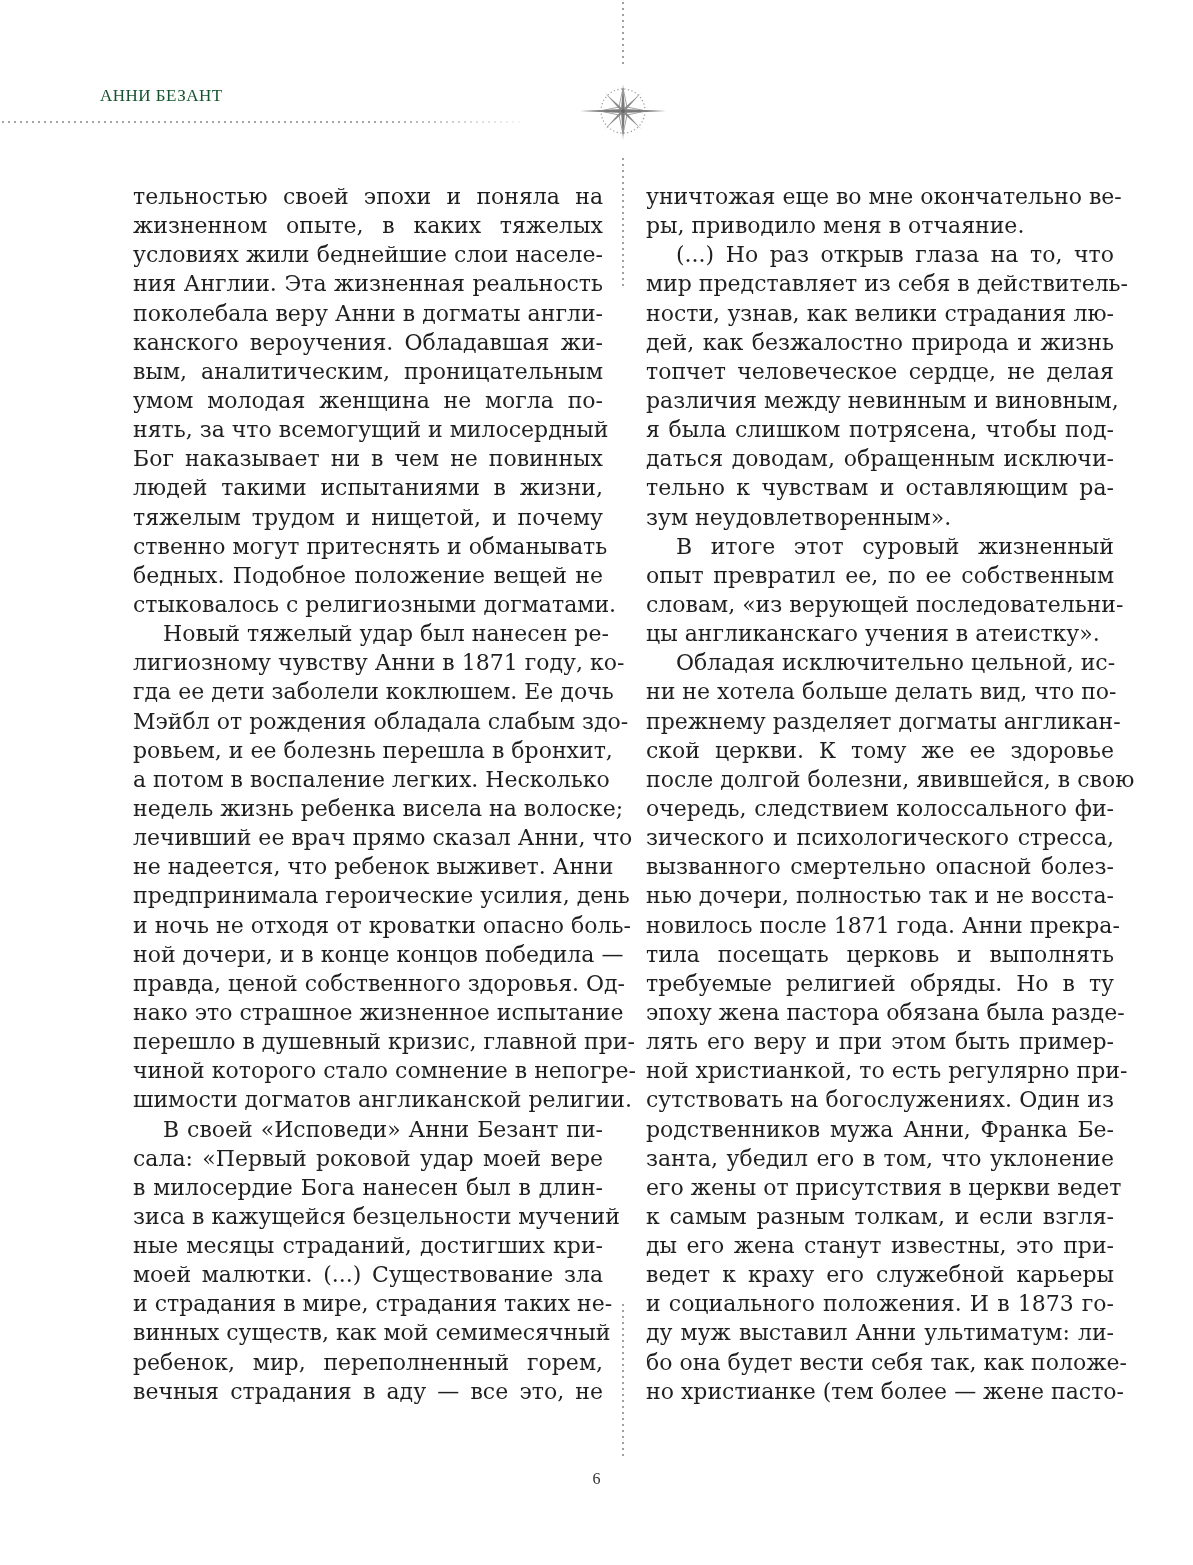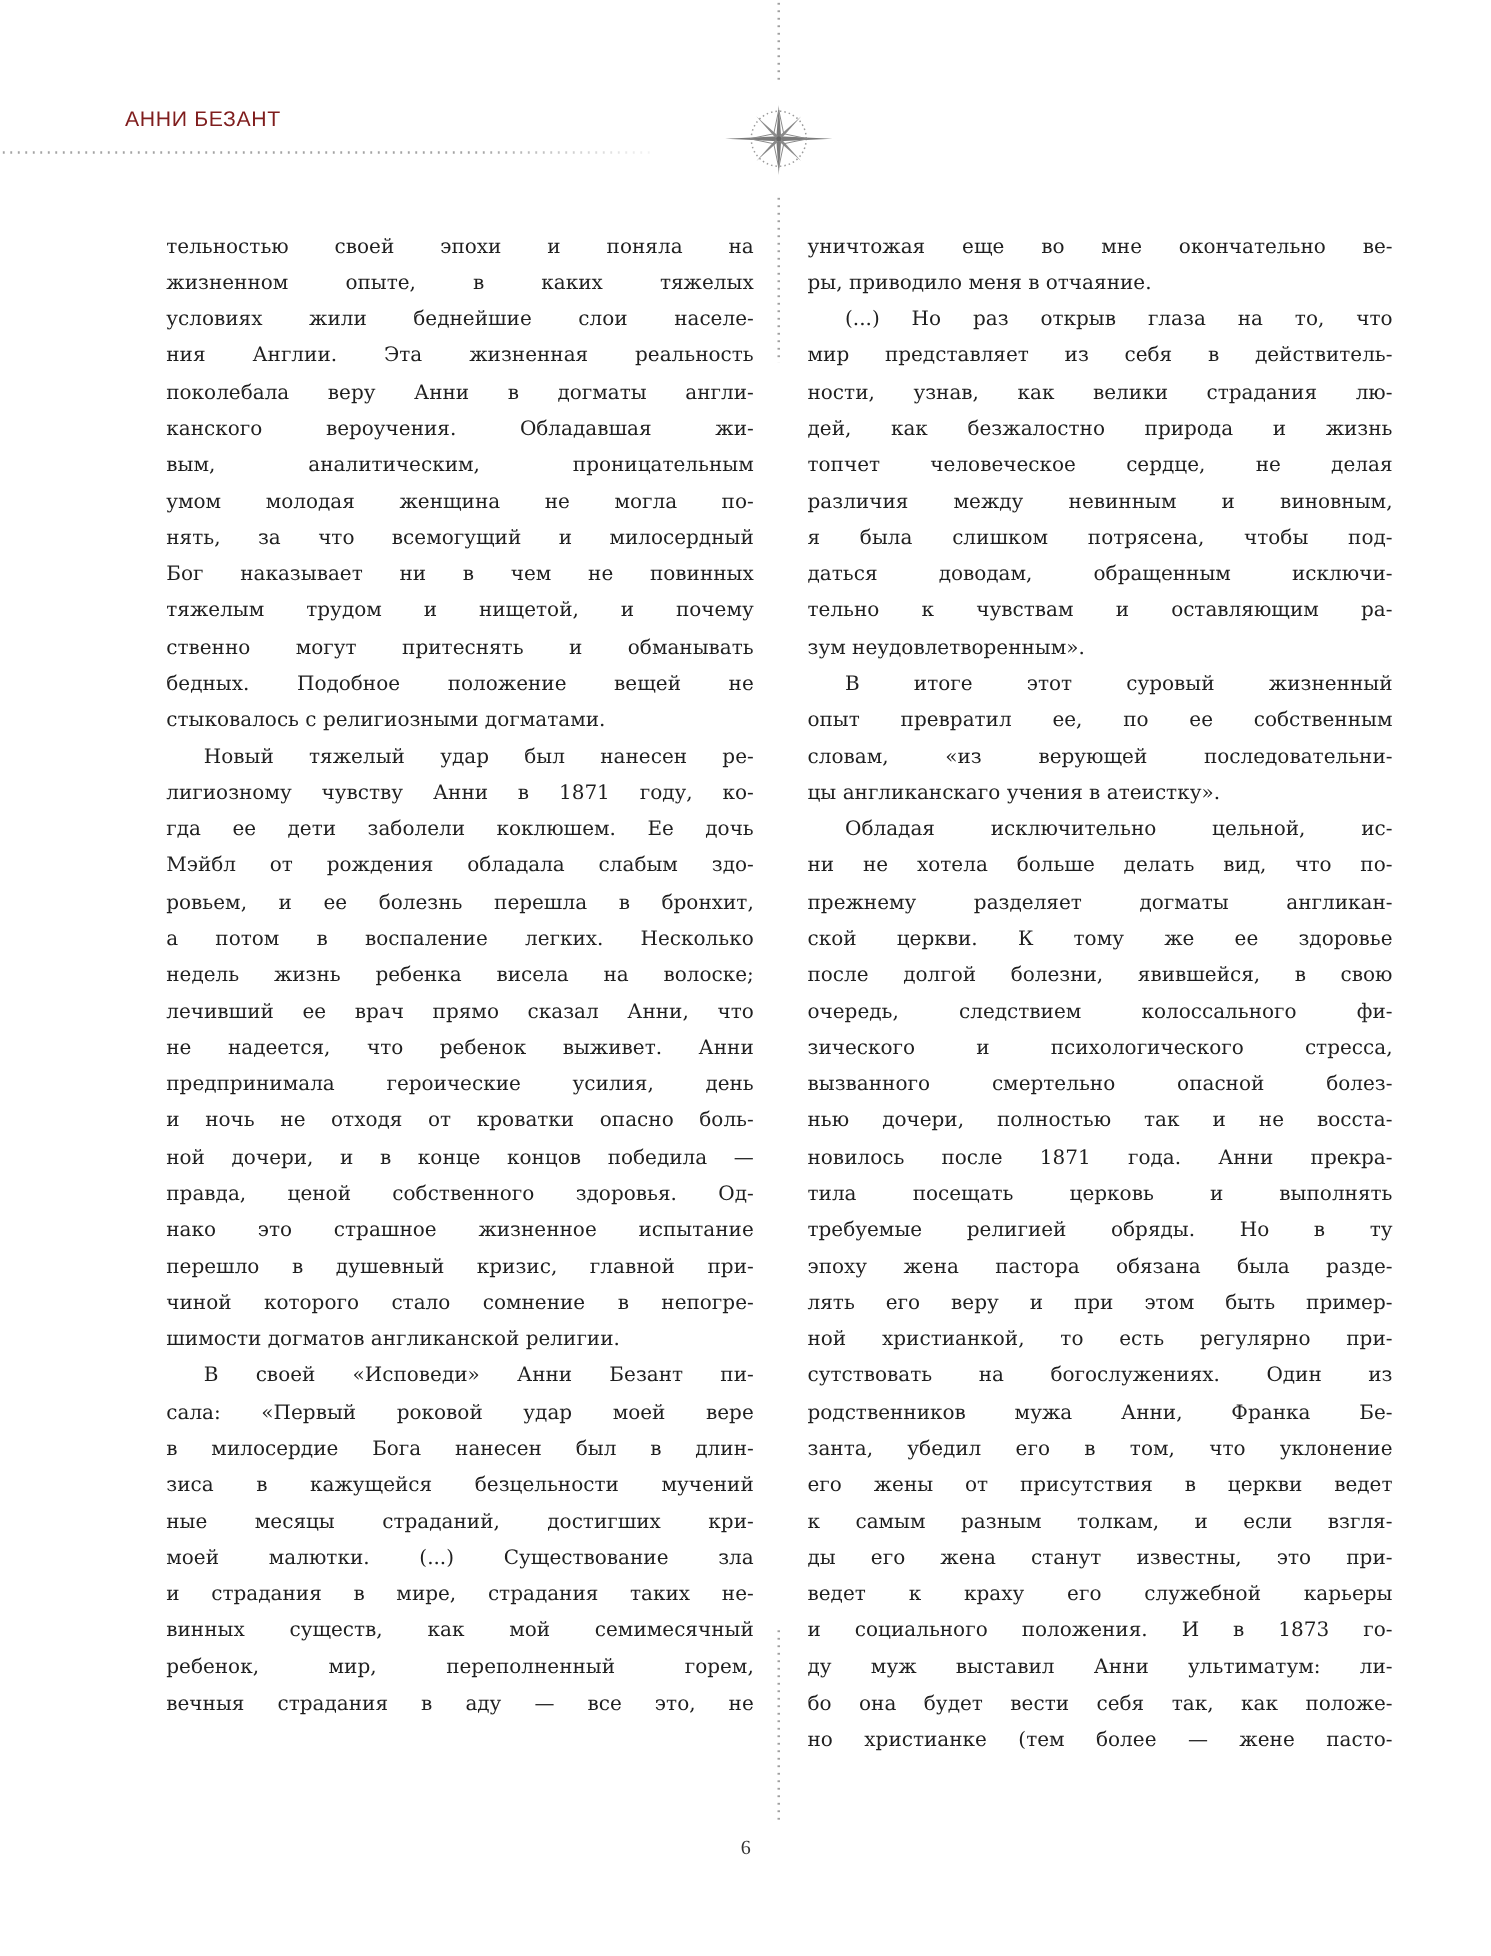--- a/index.html
+++ b/index.html
@@ -1,31 +1,31 @@
 <!DOCTYPE html>
 <html><head>
 <meta charset="utf-8">
 <style>
   html, body { margin: 0; padding: 0; background: #ffffff; }
   body { width: 1193px; height: 1565px; position: relative; overflow: hidden;
          font-family: "DejaVu Serif", "Liberation Serif", serif; color: #1f1f1f; }
   .running-head { position: absolute; left: 100px; top: 86px; font-size: 17px;
-                  letter-spacing: 0.5px; color: #7f1d1d; font-family: Liberation Sans, sans-serif; }
+                  letter-spacing: 0.5px; color: #14532d; font-family: Liberation Serif, serif; }
   .hrule { position: absolute; left: 0; top: 121px; width: 520px; height: 2px;
            background-image: radial-gradient(circle, #9a9a9a 0.9px, transparent 1.1px);
            background-size: 6px 2px; background-repeat: repeat-x; opacity: 0.9; }
   .hrule-fade { position: absolute; left: 380px; top: 118px; width: 160px; height: 8px;
                 background: linear-gradient(to right, rgba(255,255,255,0), #fff); }
   .vrule { position: absolute; left: 622px; width: 2px;
            background-image: radial-gradient(circle, #a0a0a0 0.9px, transparent 1.1px);
            background-size: 2px 6px; background-repeat: repeat-y; }
   .vrule.top { top: 0; height: 290px; }
   .vrule.bottom { top: 1302px; height: 155px; }
   .compass { position: absolute; left: 578px; top: 66px; width: 90px; height: 90px; background: #fff; }
-  .column { position: absolute; top: 182px; width: 470px; font-size: 16px; line-height: 29.15px;
+  .column { position: absolute; top: 182px; width: 470px; font-size: 22px; line-height: 29.15px;
             text-align: justify; hyphens: manual; }
   .col-left { left: 133px; }
   .col-right { left: 646px; width: 468px; }
   .line { display: block; text-align: justify; text-align-last: justify; white-space: nowrap; height: 29.15px; }
   .line.last { text-align-last: left; }
   .page-number { position: absolute; left: 0; width: 1193px; top: 1470px; text-align: center;
                  font-size: 16px; color: #333; font-family: "Liberation Serif", serif; }
 </style>
 </head>
 <body>
@@ -57,20 +57,21 @@
     <span class="line">тельностью своей эпохи и поняла на</span>
     <span class="line">жизненном опыте, в каких тяжелых</span>
     <span class="line">условиях жили беднейшие слои населе-</span>
     <span class="line">ния Англии. Эта жизненная реальность</span>
     <span class="line">поколебала веру Анни в догматы англи-</span>
     <span class="line">канского вероучения. Обладавшая жи-</span>
     <span class="line">вым, аналитическим, проницательным</span>
     <span class="line">умом молодая женщина не могла по-</span>
     <span class="line">нять, за что всемогущий и милосердный</span>
     <span class="line">Бог наказывает ни в чем не повинных</span>
+    <span class="line">людей такими испытаниями в жизни,</span>
     <span class="line">тяжелым трудом и нищетой, и почему</span>
     <span class="line">ственно могут притеснять и обманывать</span>
     <span class="line">бедных. Подобное положение вещей не</span>
     <span class="line last">стыковалось с религиозными догматами.</span>
     <span class="line" style="padding-left: 30px;">Новый тяжелый удар был нанесен ре-</span>
     <span class="line">лигиозному чувству Анни в 1871 году, ко-</span>
     <span class="line">гда ее дети заболели коклюшем. Ее дочь</span>
     <span class="line">Мэйбл от рождения обладала слабым здо-</span>
     <span class="line">ровьем, и ее болезнь перешла в бронхит,</span>
     <span class="line">а потом в воспаление легких. Несколько</span>

